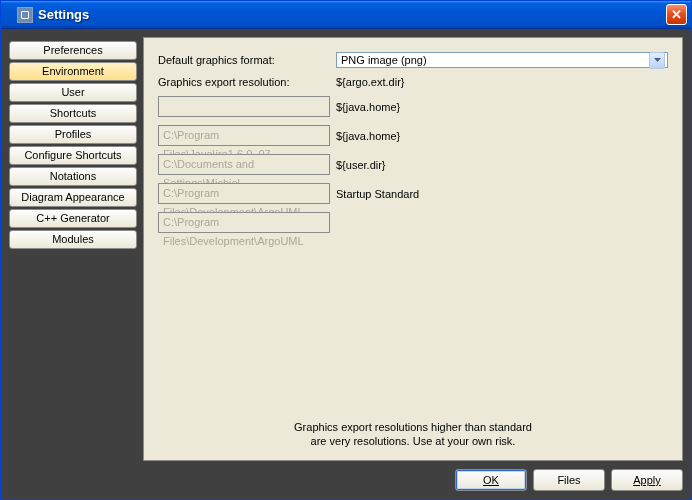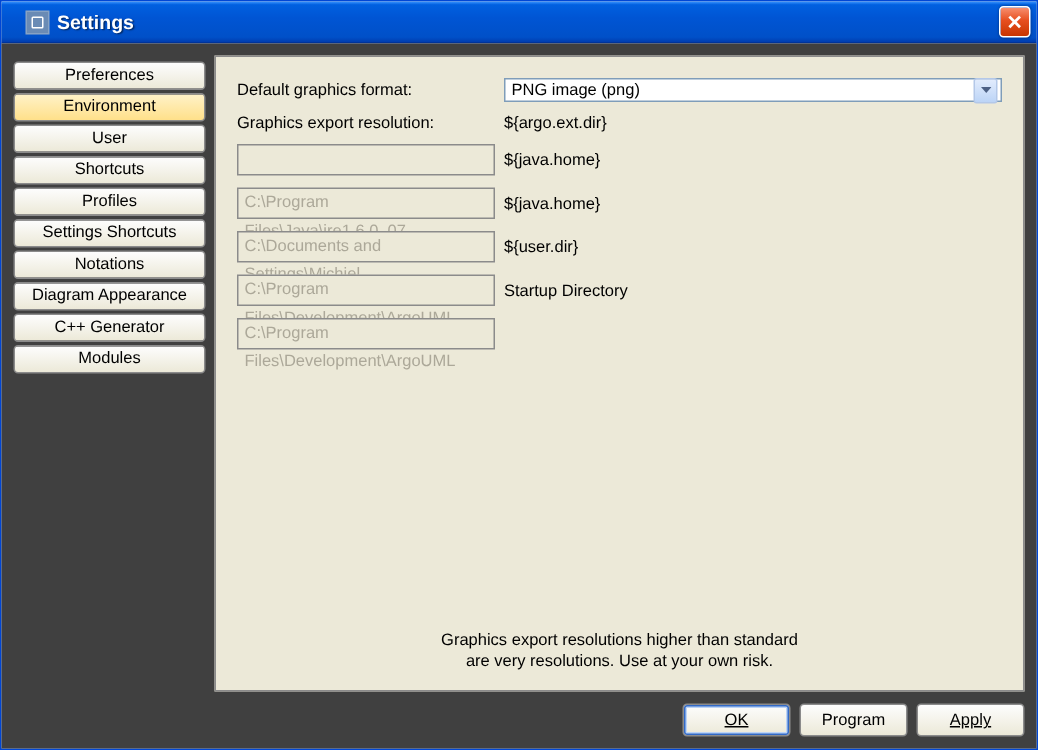--- a/index.html
+++ b/index.html
@@ -186,21 +186,21 @@
 
   <div class="content">
     <div class="body-row">
 
       <div class="sidebar">
         <div class="side-btn"><span>Preferences</span></div>
         <div class="side-btn selected"><span>Environment</span></div>
         <div class="side-btn"><span>User</span></div>
         <div class="side-btn"><span>Shortcuts</span></div>
         <div class="side-btn"><span>Profiles</span></div>
-        <div class="side-btn"><span>Settings Shortcuts</span></div>
+        <div class="side-btn"><span>Configure Shortcuts</span></div>
         <div class="side-btn"><span>Notations</span></div>
         <div class="side-btn"><span>Diagram Appearance</span></div>
         <div class="side-btn"><span>C++ Generator</span></div>
         <div class="side-btn"><span>Modules</span></div>
       </div>
 
       <div class="main-panel">
         <div class="form-grid">
 
           <div class="form-label">Default graphics format:</div>
@@ -220,34 +220,34 @@
 
           <div class="form-label">${java.home}</div>
           <div class="textbox">C:\Program Files\Java\jre1.6.0_07</div>
 
           <div class="form-label">${java.home}</div>
           <div class="textbox">C:\Documents and Settings\Michiel</div>
 
           <div class="form-label">${user.dir}</div>
           <div class="textbox">C:\Program Files\Development\ArgoUML</div>
 
-          <div class="form-label">Startup Directory</div>
+          <div class="form-label">Startup Standard</div>
           <div class="textbox">C:\Program Files\Development\ArgoUML</div>
 
         </div>
 
         <div class="spacer"></div>
 
         <div class="note">
           <div>Graphics export resolutions higher than standard</div>
           <div>are very resolutions. Use at your own risk.</div>
         </div>
       </div>
 
     </div>
 
     <div class="button-row">
       <div class="btn default"><span class="ul">OK</span></div>
-      <div class="btn"><span>Program</span></div>
+      <div class="btn"><span>Files</span></div>
       <div class="btn"><span class="ul">Apply</span></div>
     </div>
   </div>
 </div>
 
 </body></html>

